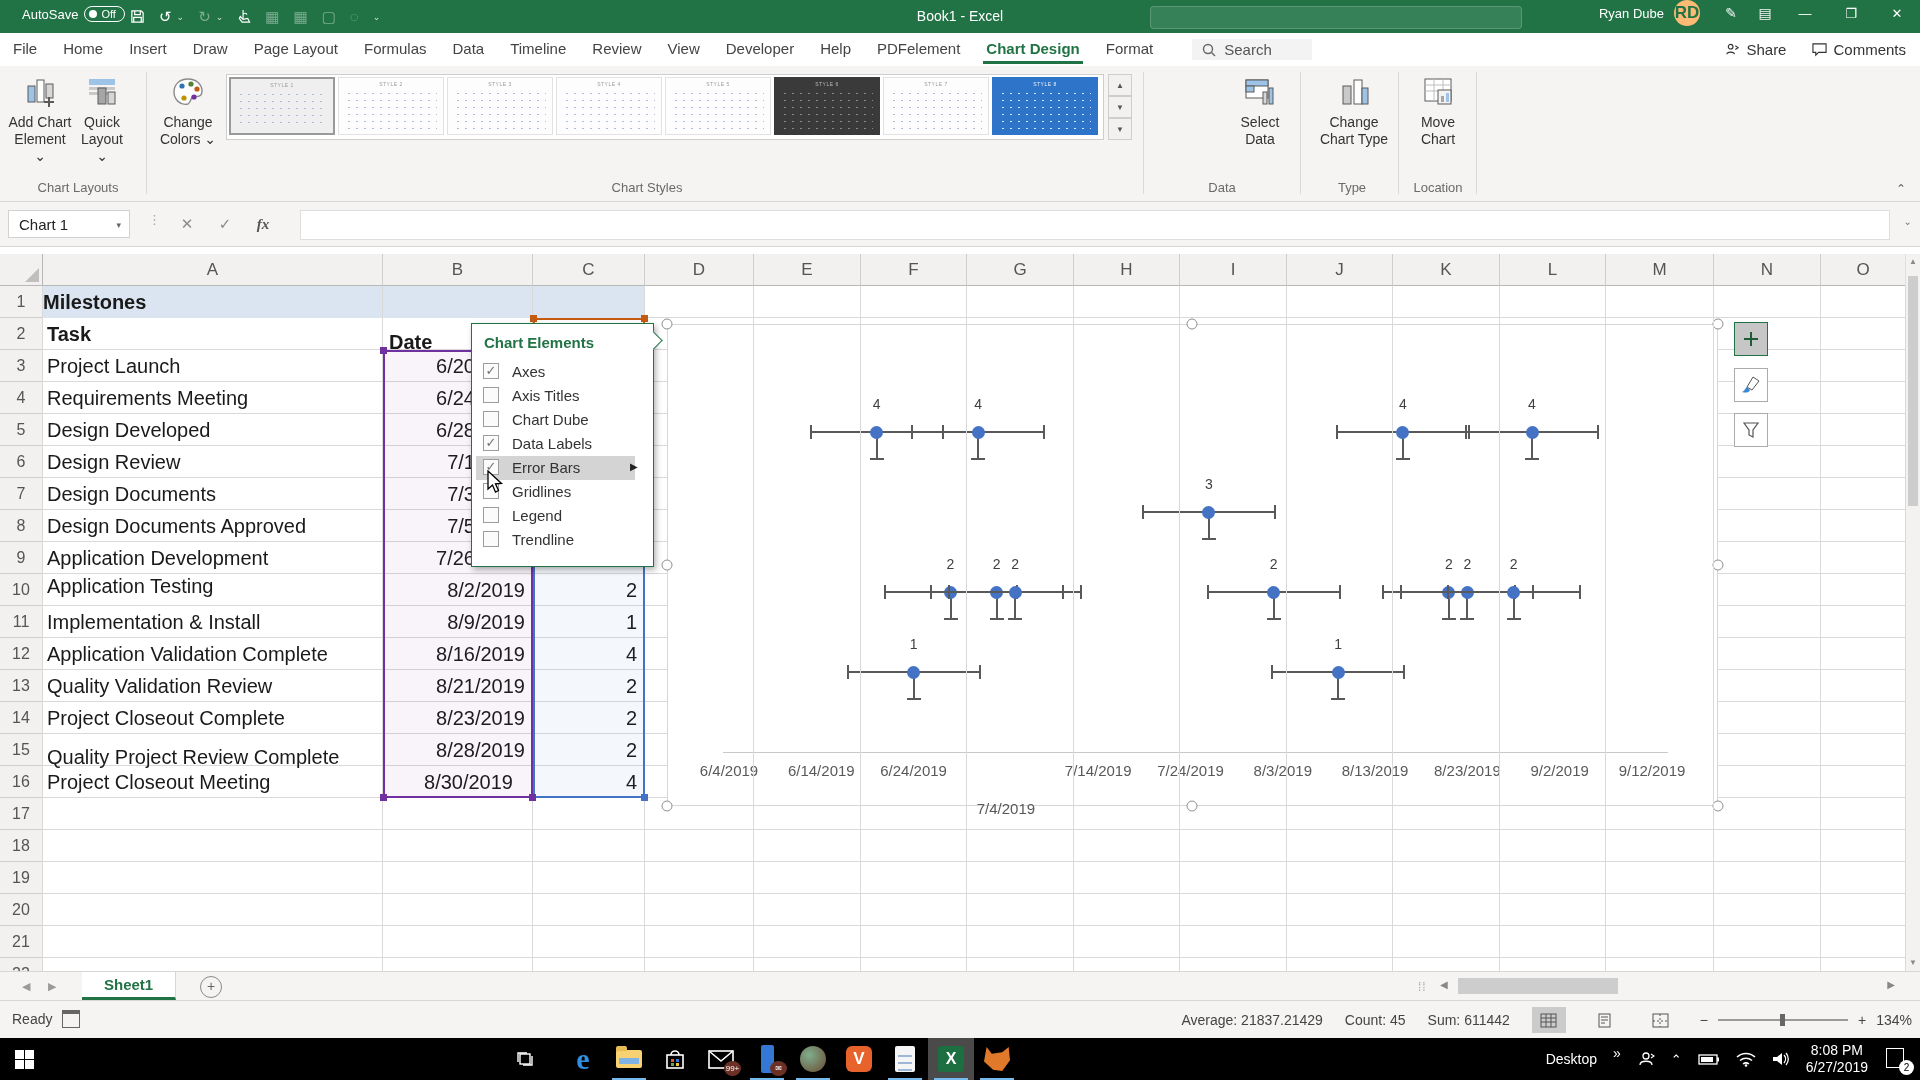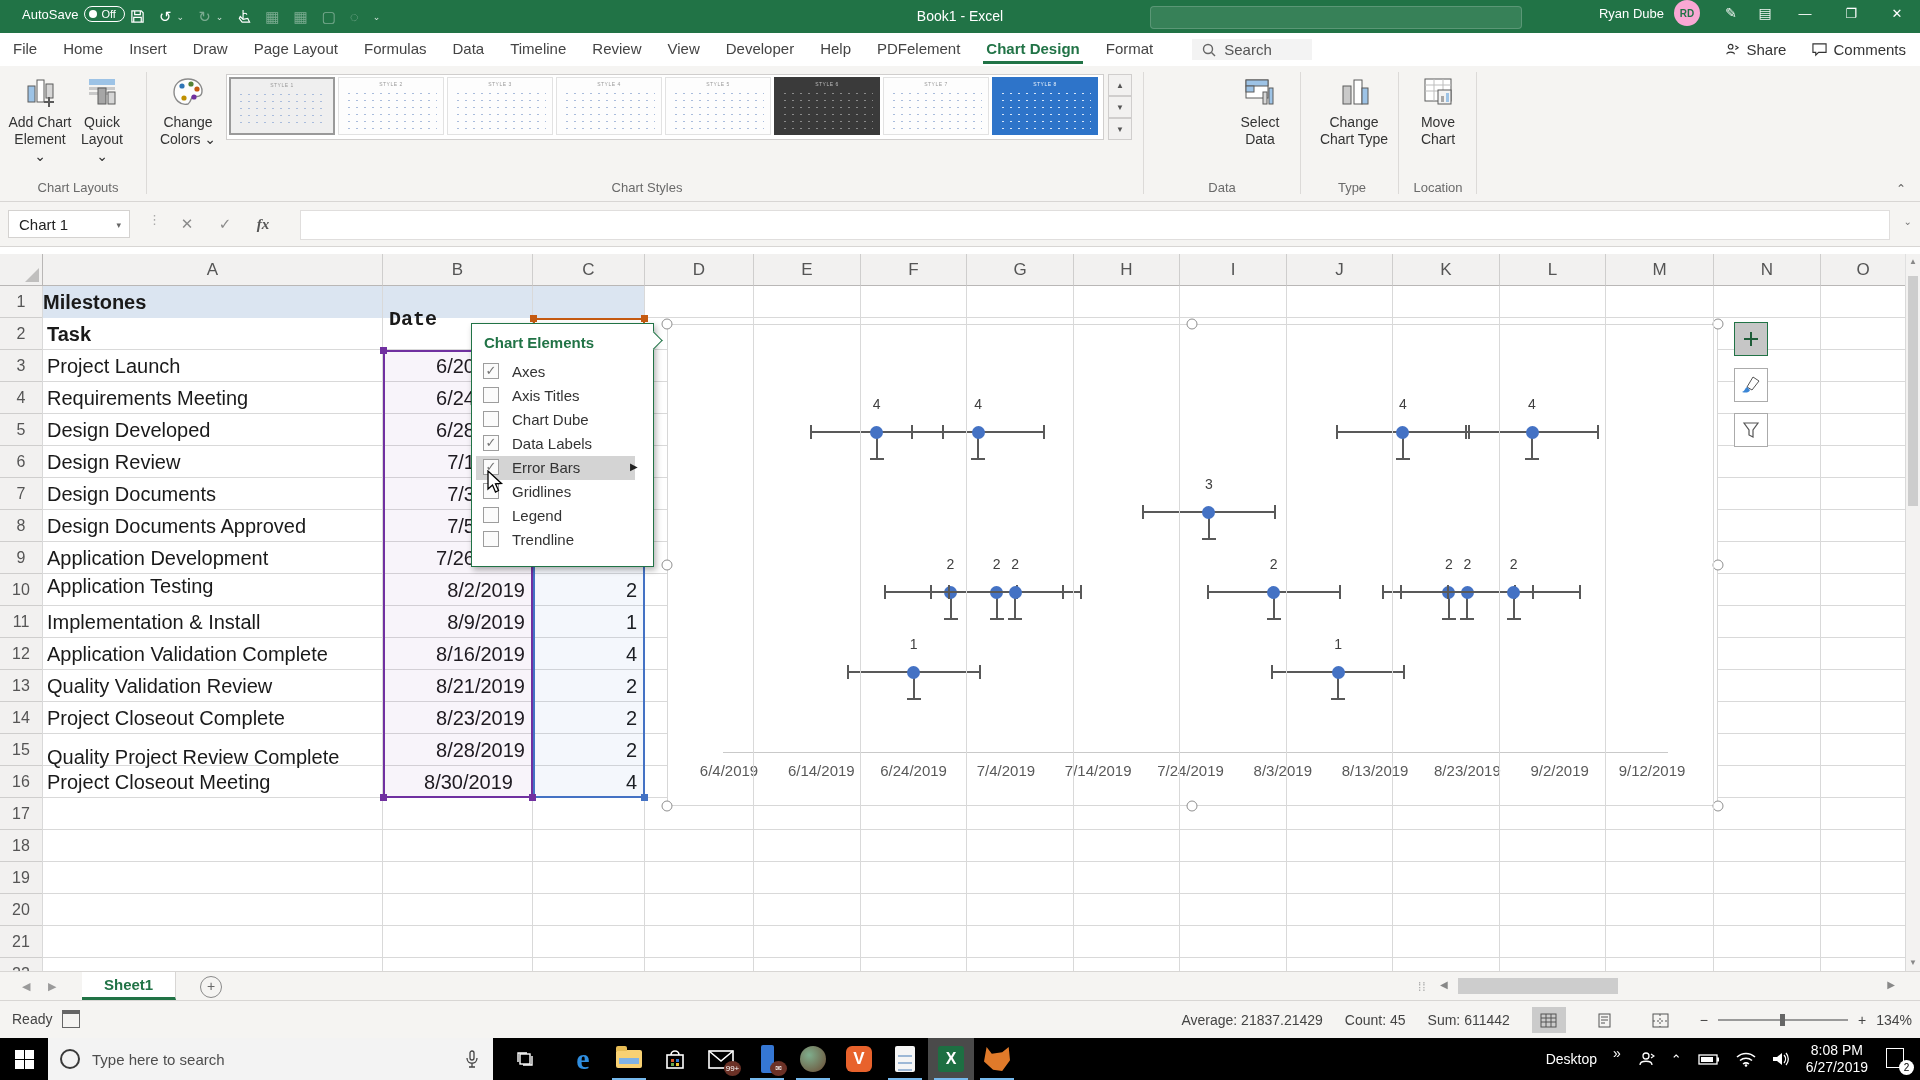--- a/index.html
+++ b/index.html
@@ -10,21 +10,21 @@
   #titlebar .autosave{position:absolute;left:22px;top:6px;font-size:13px;display:flex;align-items:center;gap:6px;}
   .pill{display:inline-flex;align-items:center;gap:4px;border:1px solid #fff;border-radius:9px;padding:1px 8px 1px 4px;font-size:11px;}
   .pill .dot{width:8px;height:8px;border-radius:50%;background:#fff;display:inline-block;}
   .qat{position:absolute;left:130px;top:0;height:33px;display:flex;align-items:center;gap:14px;font-size:15px;}
   .qat .dim{opacity:.4;}
   .qat .car{font-size:9px;opacity:.8;margin-left:-9px;}
   #tb-title{position:absolute;left:0;top:0;width:1920px;height:33px;text-align:center;line-height:33px;font-size:14px;}
   .tb-search-strip{position:absolute;left:1150px;top:6px;width:370px;height:21px;border-radius:4px;background:rgba(255,255,255,.10);border:1px solid rgba(255,255,255,.18);}
   .tb-right{position:absolute;right:0;top:0;height:26px;display:flex;align-items:center;}
   .tb-user{font-size:13px;margin-right:10px;}
-  .tb-avatar{width:26px;height:26px;border-radius:50%;background:#f9a8d4;color:#217346;font-weight:bold;font-size:10px;display:flex;align-items:center;justify-content:center;margin-right:14px;}
+  .tb-avatar{width:26px;height:26px;border-radius:50%;background:#fdba74;color:#217346;font-weight:bold;font-size:17px;display:flex;align-items:center;justify-content:center;margin-right:14px;}
   .tb-ico{width:34px;text-align:center;font-size:14px;opacity:.95;}
   .winbtn{width:46px;height:33px;display:flex;align-items:center;justify-content:center;font-size:13px;}
   
   #menubar{position:absolute;left:0;top:33px;width:1920px;height:33px;background:#fff;display:flex;align-items:center;}
   .mtab{padding:0 13px;font-size:15px;color:#444;height:33px;line-height:31px;position:relative;white-space:nowrap;}
   .mtab.active{color:#217346;font-weight:bold;}
   .mtab.active:after{content:"";position:absolute;left:10px;right:10px;bottom:2px;height:3px;background:#217346;}
   #menu-search{display:flex;align-items:center;gap:8px;margin-left:26px;background:#f3f3f3;padding:2px 40px 2px 10px;font-size:15px;color:#555;}
   #menu-right{position:absolute;right:14px;top:0;height:33px;display:flex;align-items:center;gap:26px;font-size:15px;color:#333;}
   #menu-right .mr{display:flex;align-items:center;gap:6px;}
@@ -392,21 +392,21 @@
         <div class="rhcell" style="top: 544px; height: 32px; line-height: 32px;">17</div>
         <div class="rhcell" style="top: 576px; height: 32px; line-height: 32px;">18</div>
         <div class="rhcell" style="top: 608px; height: 32px; line-height: 32px;">19</div>
         <div class="rhcell" style="top: 640px; height: 32px; line-height: 32px;">20</div>
         <div class="rhcell" style="top: 672px; height: 32px; line-height: 32px;">21</div>
         <div class="rhcell" style="top: 704px; height: 32px; line-height: 32px;">22</div>
       </div>
     <div id="cells">
         <div id="mergeband" style="left: 43px; top: 32px; width: 602px; height: 32px;">Milestones</div>
         <div class="cell" style="left: 47px; width: 330px; top: 64px; font-weight: bold;">Task</div>
-        <div class="cell" style="left: 389px; width: 140px; top: 50px; font-weight: bold; font-family: Liberation Mono, monospace;">Date</div>
+        <div class="cell" style="left: 389px; width: 140px; top: 72px; font-weight: bold;">Date</div>
         <div class="cell" style="left: 47px; width: 334px; top: 96px;">Project Launch</div>
         <div class="cell" style="left: 385px; width: 146px; top: 96px; text-align: right; padding-right: 6px; box-sizing: border-box;">6/20/2019</div>
         <div class="cell" style="left: 47px; width: 334px; top: 128px;">Requirements Meeting</div>
         <div class="cell" style="left: 385px; width: 146px; top: 128px; text-align: right; padding-right: 6px; box-sizing: border-box;">6/24/2019</div>
         <div class="cell" style="left: 47px; width: 334px; top: 160px;">Design Developed</div>
         <div class="cell" style="left: 385px; width: 146px; top: 160px; text-align: right; padding-right: 6px; box-sizing: border-box;">6/28/2019</div>
         <div class="cell" style="left: 47px; width: 334px; top: 192px;">Design Review</div>
         <div class="cell" style="left: 385px; width: 146px; top: 192px; text-align: right; padding-right: 6px; box-sizing: border-box;">7/1/2019</div>
         <div class="cell" style="left: 47px; width: 334px; top: 224px;">Design Documents</div>
         <div class="cell" style="left: 385px; width: 146px; top: 224px; text-align: right; padding-right: 6px; box-sizing: border-box;">7/3/2019</div>
@@ -446,21 +446,21 @@
     <div class="handle" style="left:380px;top:540px;background:#7030a0;z-index:5;"></div>
     <div class="handle" style="left:529px;top:540px;background:#7030a0;z-index:5;"></div>
     <div class="handle" style="left:641px;top:540px;background:#4472c4;z-index:5;"></div>
 
     <div id="chart">
       <div id="axisline"></div>
       <div id="plot">
           <div class="xtick" style="left: 61px;">6/4/2019</div>
           <div class="xtick" style="left: 153.3px;">6/14/2019</div>
           <div class="xtick" style="left: 245.6px;">6/24/2019</div>
-          <div class="xtick" style="left: 337.9px;">7/4/2019</div>
+          <div class="xtick" style="left: 337.9px; margin-top: 38px;">7/4/2019</div>
           <div class="xtick" style="left: 430.2px;">7/14/2019</div>
           <div class="xtick" style="left: 522.5px;">7/24/2019</div>
           <div class="xtick" style="left: 614.8px;">8/3/2019</div>
           <div class="xtick" style="left: 707.1px;">8/13/2019</div>
           <div class="xtick" style="left: 799.4px;">8/23/2019</div>
           <div class="xtick" style="left: 891.7px; text-align: center;">9/2/2019</div>
           <div class="xtick" style="left: 984px;">9/12/2019</div>
           <div class="ebar" style="left: 142.68px; top: 106px; width: 132px; height: 2px; background: rgb(89, 89, 89);"></div>
           <div class="ebar" style="left: 141.68px; top: 100px; width: 2px; height: 14px; background: rgb(89, 89, 89);"></div>
           <div class="ebar" style="left: 273.68px; top: 100px; width: 2px; height: 14px; background: rgb(89, 89, 89);"></div>
@@ -709,28 +709,20 @@
 
   <div id="taskbar">
     <div id="tstart">
       <svg width="19" height="19" viewBox="0 0 19 19">
           <rect x="0" y="0" width="9" height="9" fill="#fff"></rect>
           <rect x="10" y="0" width="9" height="9" fill="#fff"></rect>
           <rect x="0" y="10" width="9" height="9" fill="#fff"></rect>
           <rect x="10" y="10" width="9" height="9" fill="#fff"></rect>
         </svg>
     </div>
-    <div id="tsearch">
-      <span class="ring"></span>
-      <span>Type here to search</span>
-      <svg class="mic" width="14" height="18" viewBox="0 0 14 18">
-          <rect x="5" y="1" width="4" height="9" rx="2" fill="none" stroke="#444" stroke-width="1.3"></rect>
-          <path d="M2 8 c0 7 10 7 10 0 M7 13 v4 M4 17 h6" fill="none" stroke="#444" stroke-width="1.3"></path>
-        </svg>
-    </div>
     <div id="taskview">
       <svg width="20" height="20" viewBox="0 0 20 20">
           <rect x="5" y="5" width="10" height="10" fill="none" stroke="#fff" stroke-width="1.4"></rect>
           <path d="M3 13 v-9 h9 M17 7 v9 h-9" fill="none" stroke="#fff" stroke-width="1.4"></path>
         </svg>
     </div>
     <div id="apps">
         <div class="app">
           <span class="g-edge">e</span>
         </div>

